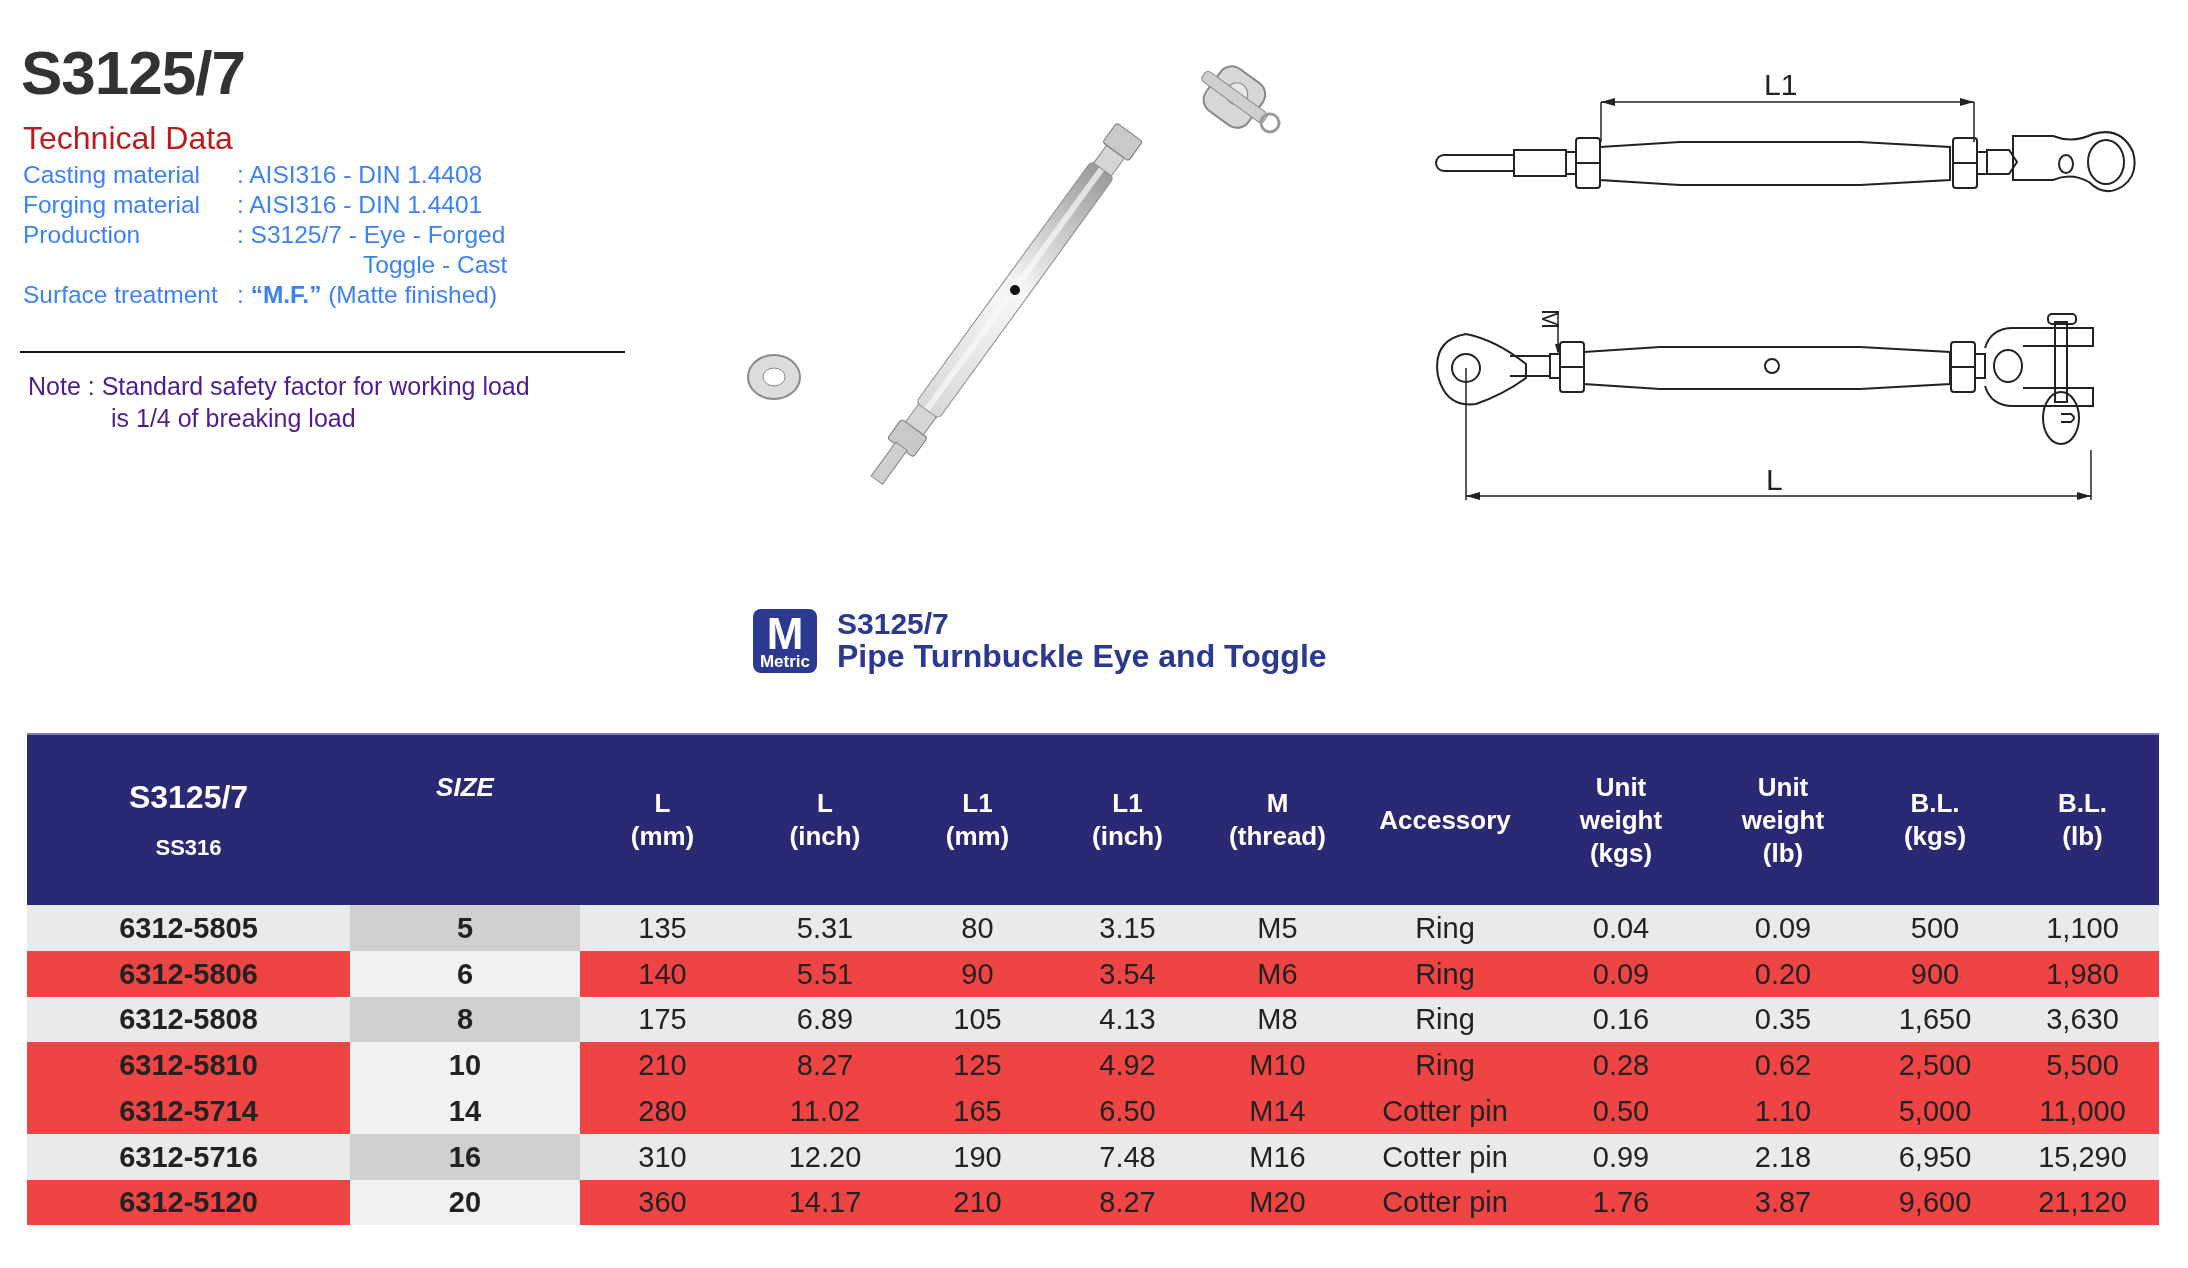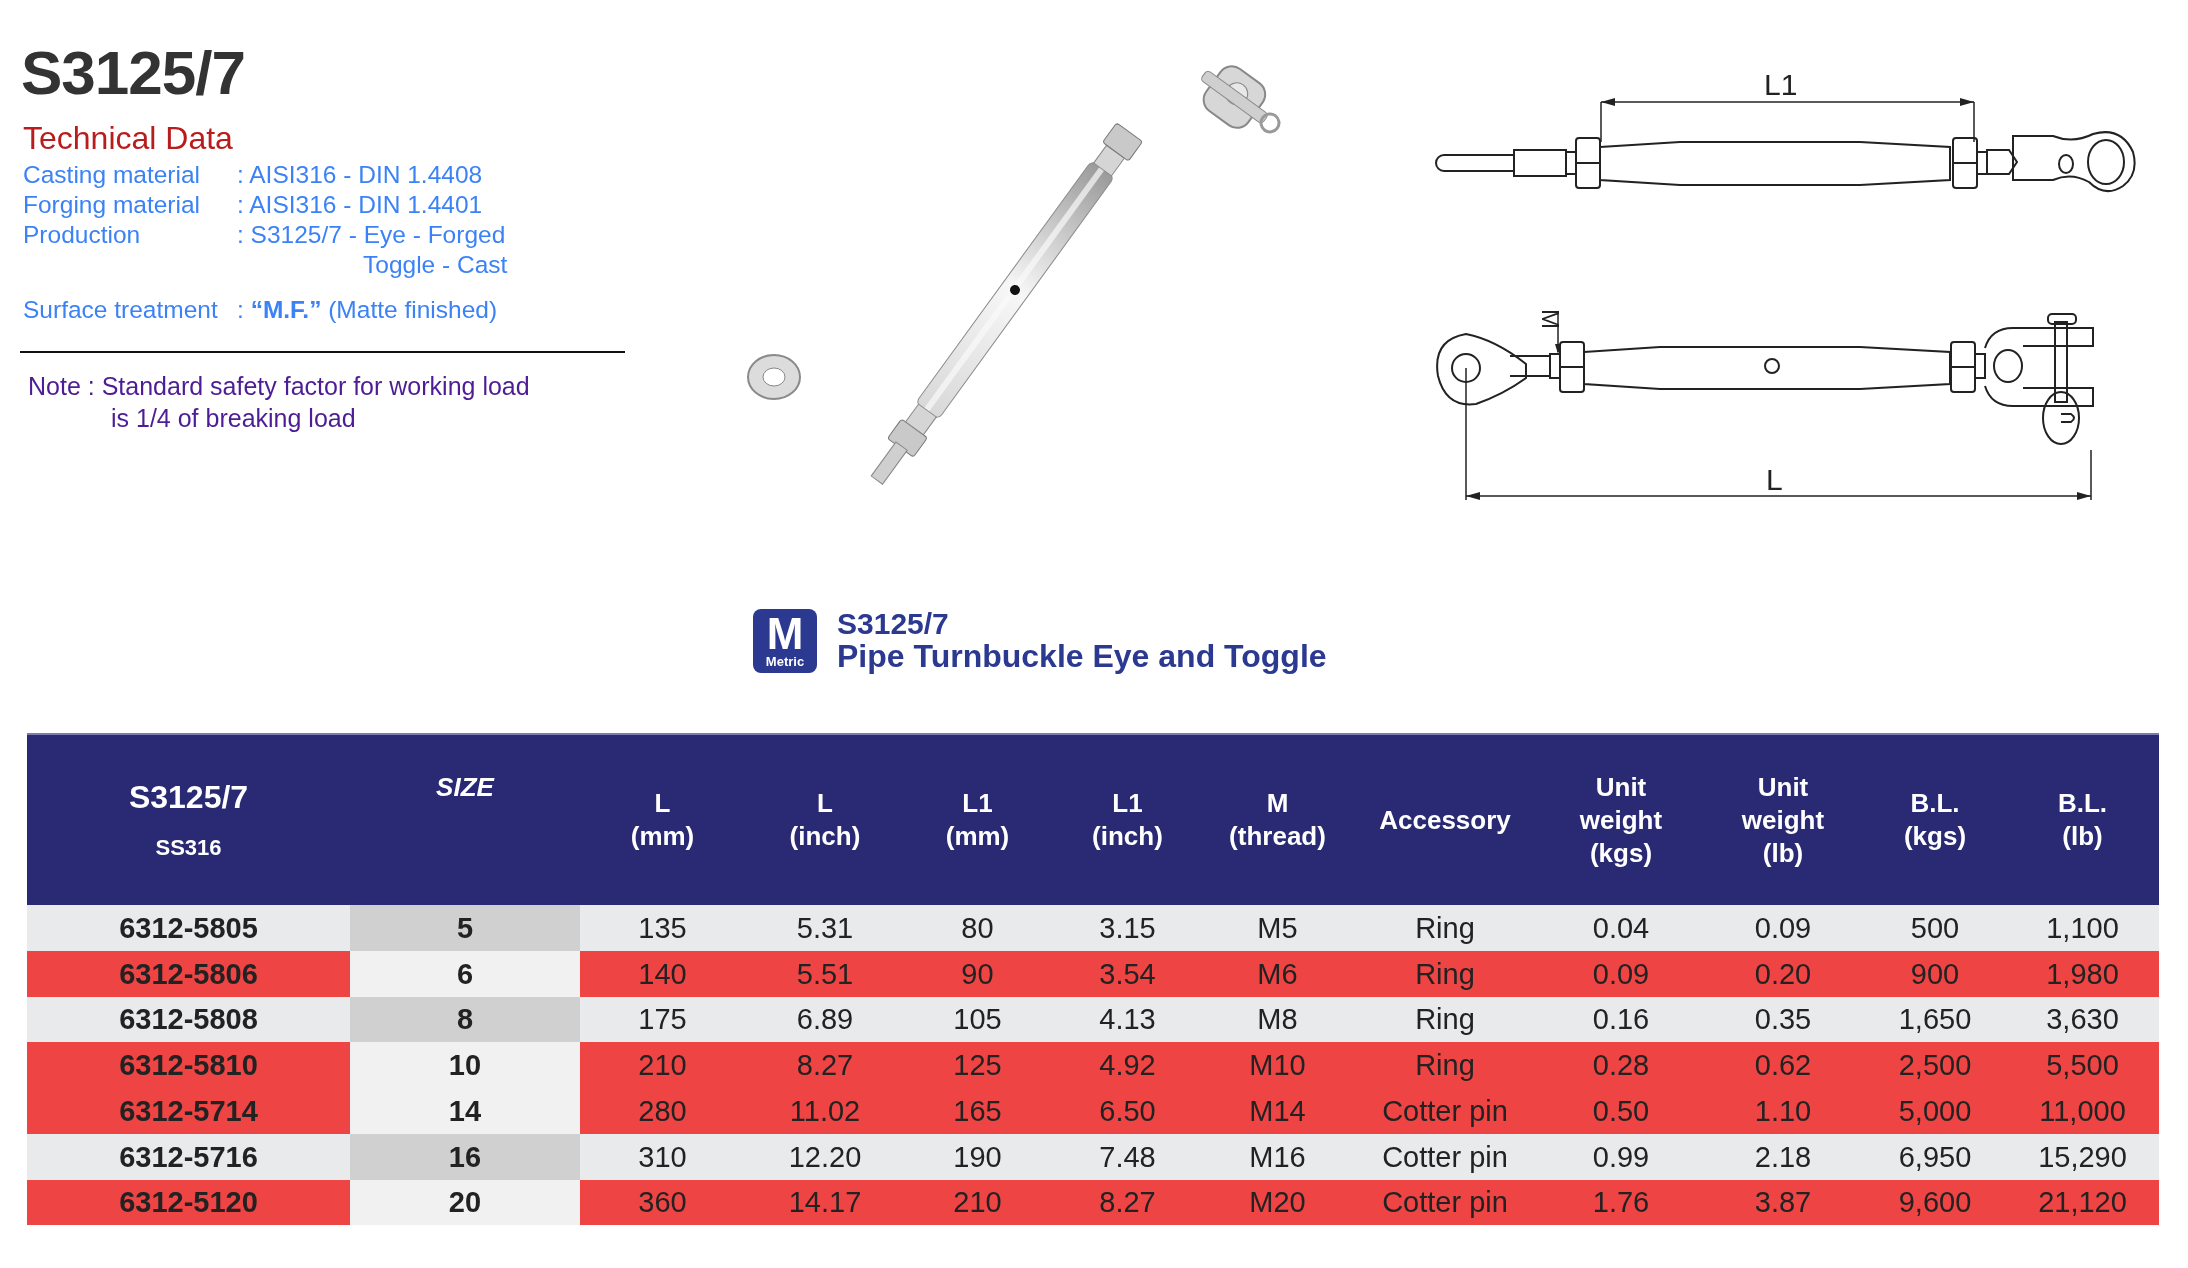--- a/index.html
+++ b/index.html
@@ -26,21 +26,21 @@
   
   #diagram-top { left: 1430px; top: 60px; width: 720px; height: 140px; }
   #diagram-bottom { left: 1430px; top: 300px; width: 720px; height: 220px; }
 
   
   #metric-badge {
     left: 753px; top: 609px; width: 64px; height: 64px; border-radius: 8px;
     background: #2b3990; color: #fff; text-align: center;
   }
   #metric-badge .m { display: block; font-size: 44px; font-weight: bold; line-height: 42px; margin-top: 4px; }
-  #metric-badge .t { display: block; font-size: 13px; font-weight: bold; line-height: 14px; }
+  #metric-badge .t { display: block; font-size: 17px; font-weight: bold; line-height: 14px; }
   #sub-code { left: 837px; top: 607px; font-size: 30px; font-weight: bold; color: #2b3990; line-height: 34px; }
   #sub-name { left: 837px; top: 638px; font-size: 32px; font-weight: bold; color: #2b3990; line-height: 36px; }
 
   
   #spec-table {
     position: absolute; left: 27px; top: 733px; width: 2132px;
     border-collapse: collapse; table-layout: fixed;
   }
   #spec-table th {
     background: #292a73; color: #fff; font-weight: bold; font-size: 26px;
@@ -73,21 +73,21 @@
   <span class="lbl">Forging material</span>
   <span class="val">: AISI316 - DIN 1.4401</span>
 </div>
 <div class="spec" style="top:220px">
   <span class="lbl">Production</span>
   <span class="val">: S3125/7 - Eye - Forged</span>
 </div>
 <div class="spec" style="top:250px">
   <span class="val" style="left:340px">Toggle - Cast</span>
 </div>
-<div class="spec" style="top:295px">
+<div class="spec" style="top:280px">
   <span class="lbl">Surface treatment</span>
   <span class="val"><span>: </span><b>“M.F.”</b><span> (Matte finished)</span></span>
 </div>
 
 <div id="divider" class="abs"></div>
 <div class="note" style="left:28px; top:370px">Note : Standard safety factor for working load</div>
 <div class="note" style="left:111px; top:402px">is 1/4 of breaking load</div>
 
 <svg id="photo" class="abs" viewBox="0 0 570 470">
   <defs>

